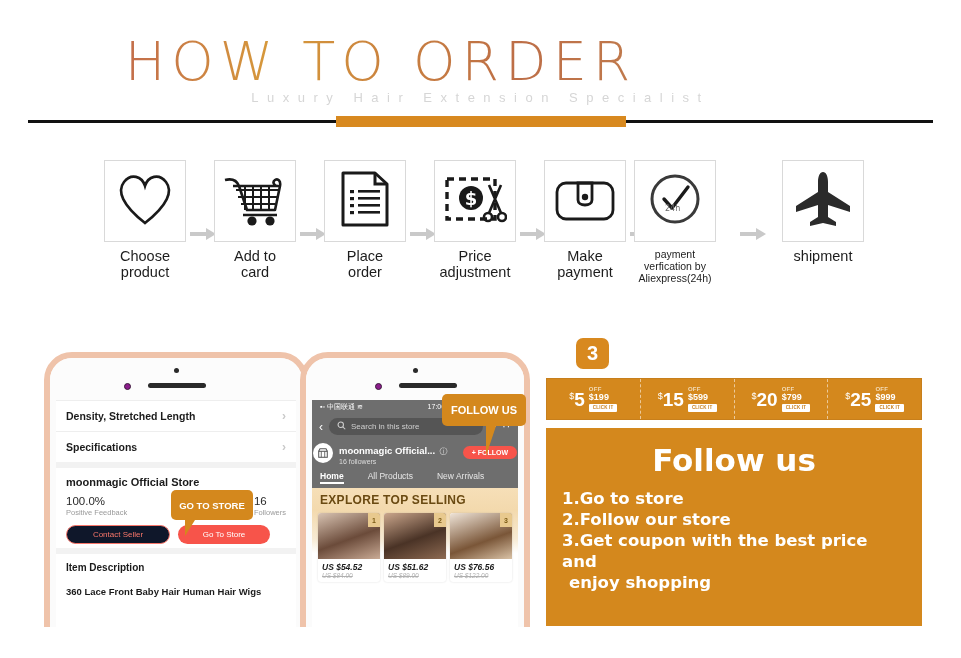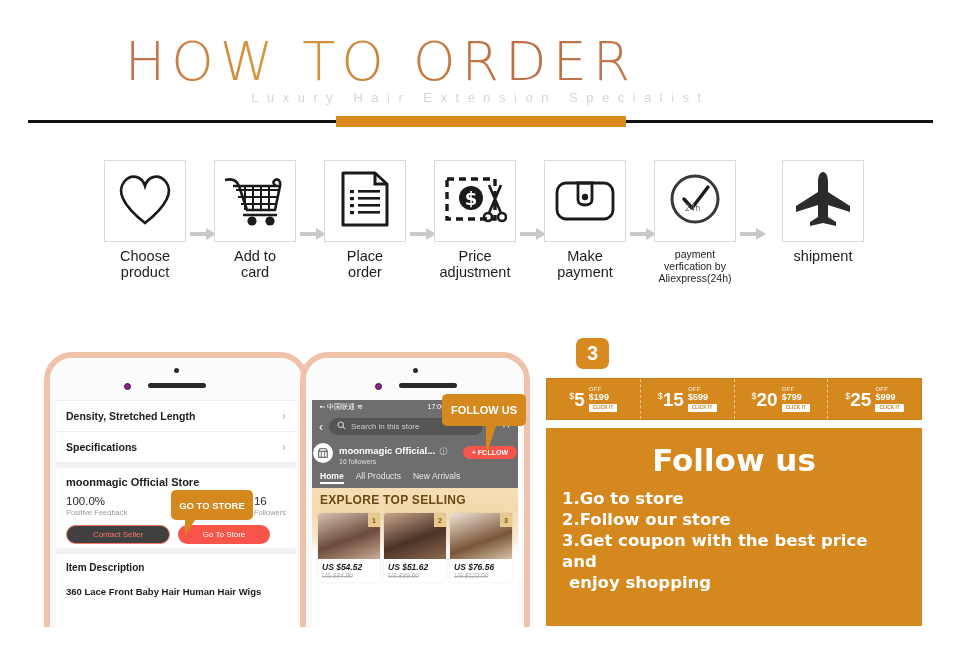--- a/index.html
+++ b/index.html
@@ -83,21 +83,21 @@
   .p1-gap{height:6px;background:#f2f2f2;}
   .p1-store{padding:8px 10px 4px 10px;background:#fff;}
   .p1-storename{font-size:11px;font-weight:bold;color:#1b1b1b;}
   .p1-stats{display:flex;justify-content:space-between;margin-top:7px;}
   .p1-stat{text-align:left;}
   .p1-stat .v{font-size:11.5px;color:#2a2a2a;}
   .p1-stat .k{font-size:7.5px;color:#9a9a9a;margin-top:1px;}
   .p1-btns{display:flex;gap:8px;margin-top:8px;}
   .btn-outline{
     border:1px solid #f8766a;color:#f8766a;border-radius:11px;
-    font-size:8px;padding:4px 0;width:102px;text-align:center;background:#404040;
+    font-size:8px;padding:4px 0;width:102px;text-align:center;background:#0f172a;
   }
   .btn-solid{
     background:#f7544a;color:#fff;border-radius:11px;
     font-size:8px;padding:5px 0;width:92px;text-align:center;
   }
   .p1-desc{padding:8px 10px 0 10px;}
   .p1-desc .h{font-size:10px;font-weight:bold;color:#1b1b1b;}
   .p1-desc .t{font-size:9.5px;font-weight:bold;color:#1b1b1b;margin-top:12px;line-height:13px;}
 
   
@@ -108,21 +108,21 @@
   .p2-nav{background:#6e6e6e;padding:5px 7px 2px 7px;display:flex;align-items:center;gap:6px;}
   .p2-search{
     flex:1;background:#555;border-radius:12px;height:17px;display:flex;align-items:center;
     gap:5px;padding:0 8px;color:#cfcfcf;font-size:8px;
   }
   .p2-store{background:#6e6e6e;display:flex;align-items:center;gap:6px;padding:3px 1px;}
   .p2-avatar{width:20px;height:20px;border-radius:50%;background:#fff;display:flex;align-items:center;justify-content:center;}
   .p2-sname{color:#fff;font-size:9.5px;font-weight:bold;}
   .p2-fol{color:#ddd;font-size:7px;}
   .btn-follow{background:#f7544a;color:#fff;border-radius:9px;font-size:7px;padding:3px 9px;font-weight:bold;}
-  .p2-tabs{background:#6e6e6e;display:flex;gap:12px;padding:3px 8px 4px 8px;}
+  .p2-tabs{background:#6e6e6e;display:flex;gap:24px;padding:3px 8px 4px 8px;}
   .p2-tab{color:#e6e6e6;font-size:8.5px;}
   .p2-tab.act{color:#fff;font-weight:bold;border-bottom:2px solid #fff;padding-bottom:1px;}
   .p2-banner{background:linear-gradient(180deg,#f6dfb8,#f3d9ad);padding:5px 8px 3px 8px;}
   .p2-banner .t{font-size:12px;font-weight:bold;color:#6a4a12;letter-spacing:.3px;}
   .p2-grid{display:flex;gap:4px;padding:3px 6px 0 6px;background:linear-gradient(180deg,#f3d9ad 0%,#f7ead3 40%,#ffffff 60%);}
   .p2-card{flex:1;background:#fff;border-radius:3px;overflow:hidden;box-shadow:0 0 2px rgba(0,0,0,.15);position:relative;}
   .p2-img{height:46px;position:relative;}
   .p2-rank{position:absolute;right:0;top:0;width:12px;height:14px;background:#e8c98e;color:#7a5a14;font-size:7px;display:flex;align-items:center;justify-content:center;font-weight:bold;}
   .p2-price{font-size:8.5px;font-weight:bold;font-style:italic;color:#1b1b1b;padding:3px 4px 0 4px;}
   .p2-old{font-size:6.5px;color:#b0b0b0;text-decoration:line-through;font-style:italic;padding:0 4px 3px 4px;}
@@ -281,21 +281,21 @@
       </div>
       <div class="step-label">Make
 payment</div>
     </div>
     <div class="arrow" style="left:630px;">
       <svg width="26" height="12" viewBox="0 0 26 12">
           <path d="M0 4 H16 V0 L26 6 L16 12 V8 H0 Z" fill="#c9c9c9"></path>
         </svg>
     </div>
 
-    <div class="step" style="left:652px;">
+    <div class="step" style="left:632px;">
       <div class="step-box">
         <span>
           <svg width="58" height="58" viewBox="0 0 58 58">
             <circle cx="29" cy="29" r="23" fill="none" stroke="#3a3a3a" stroke-width="3"></circle>
             <path d="M18 29 L26 38 L42 17" fill="none" stroke="#1a1a1a" stroke-width="3.4" stroke-linecap="round" stroke-linejoin="round"></path>
             <text x="19" y="41" font-size="8" fill="#6a6a6a" font-family="DejaVu Sans, sans-serif">24h</text>
           </svg>
         </span>
       </div>
       <div class="step-label small">payment

